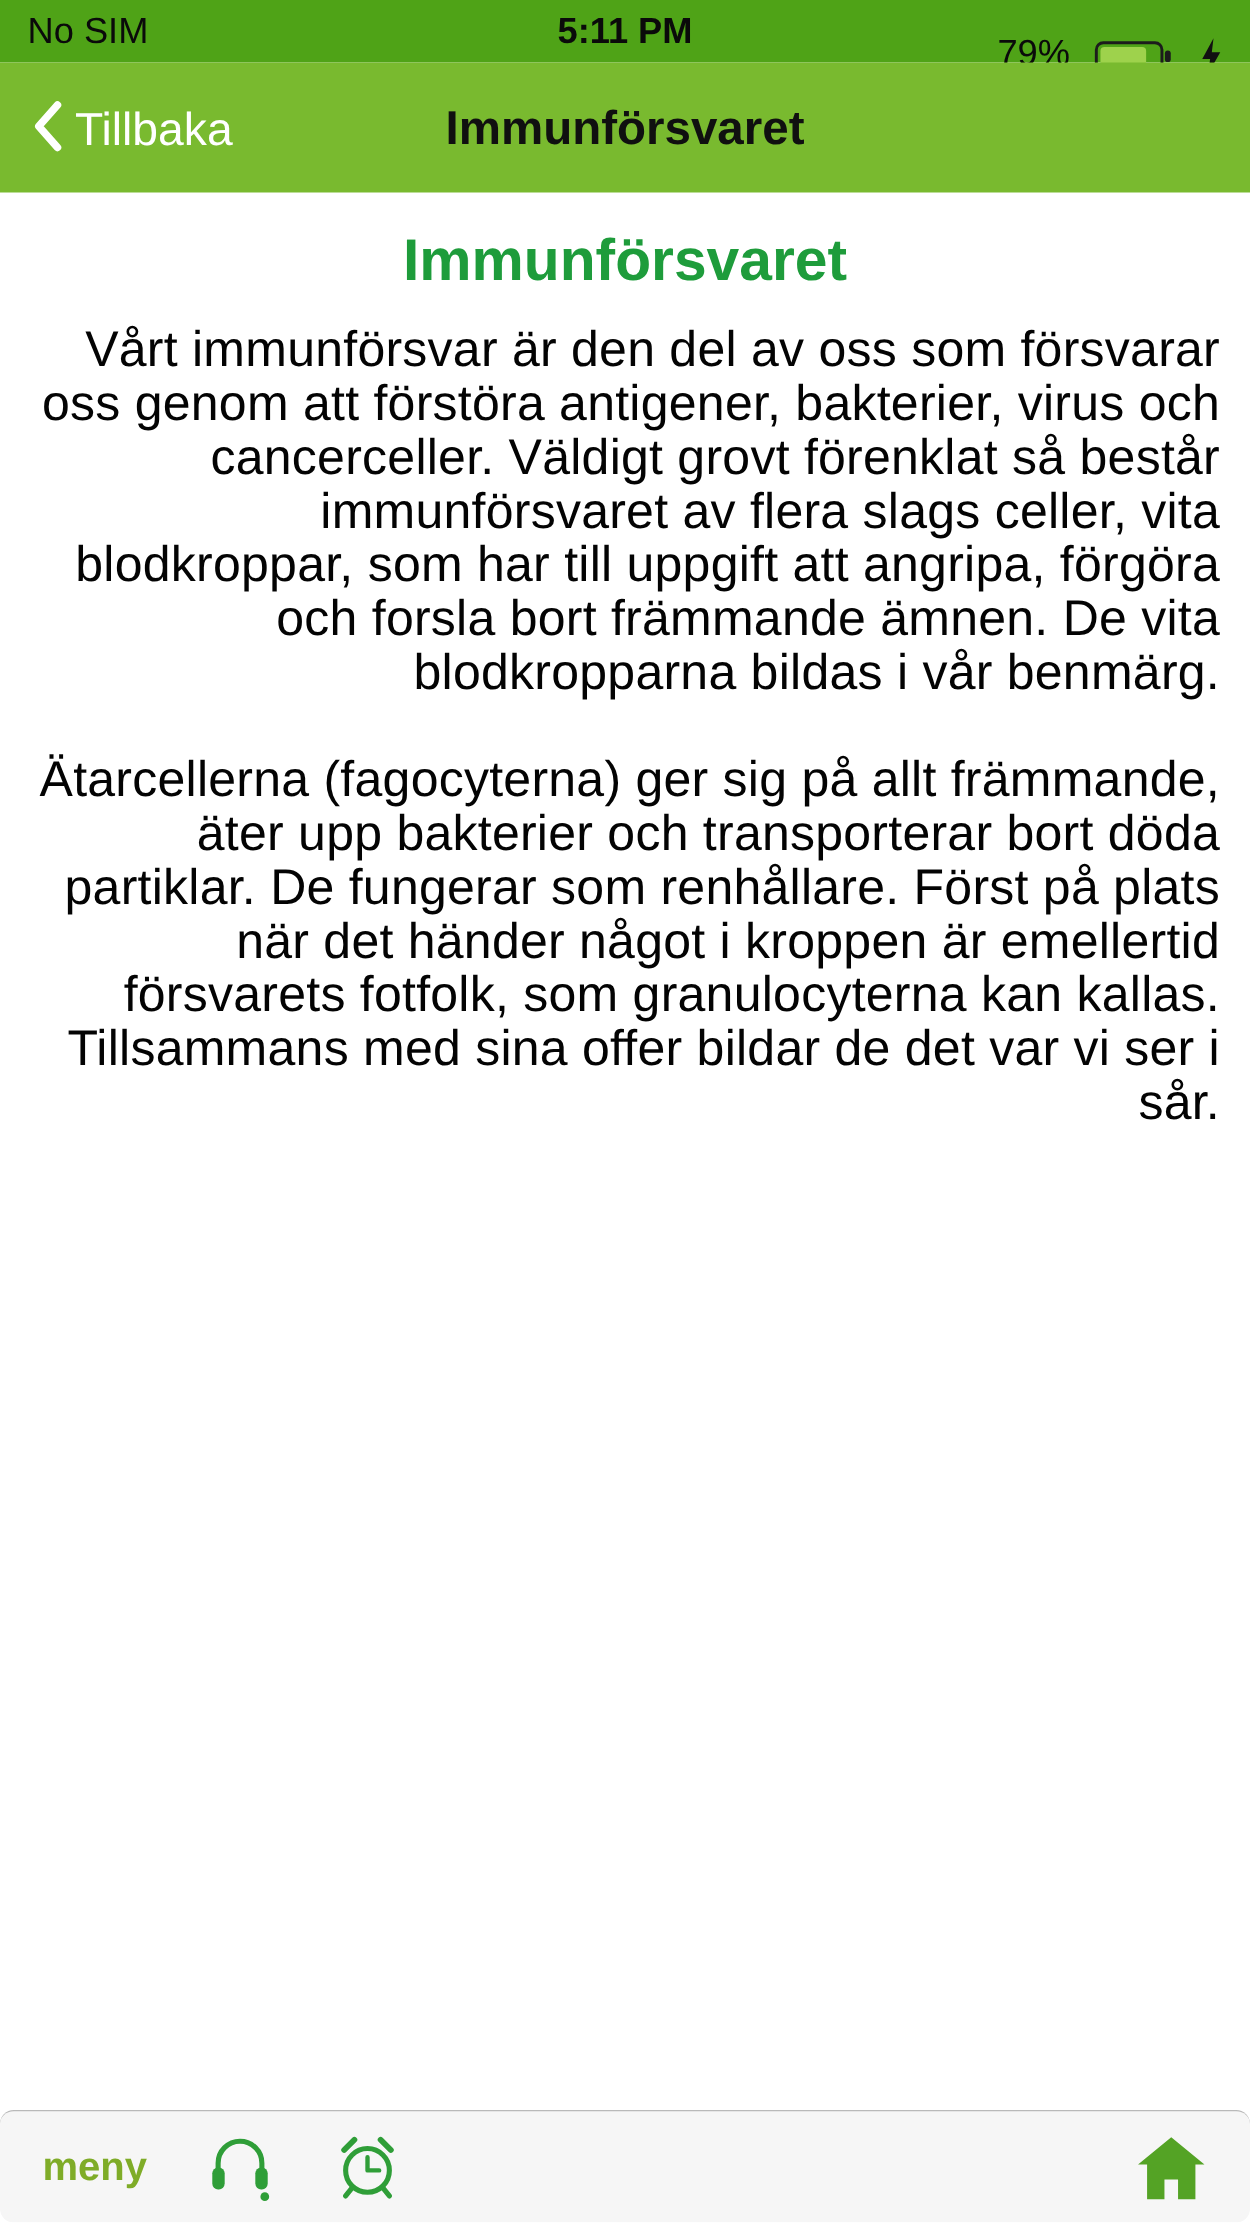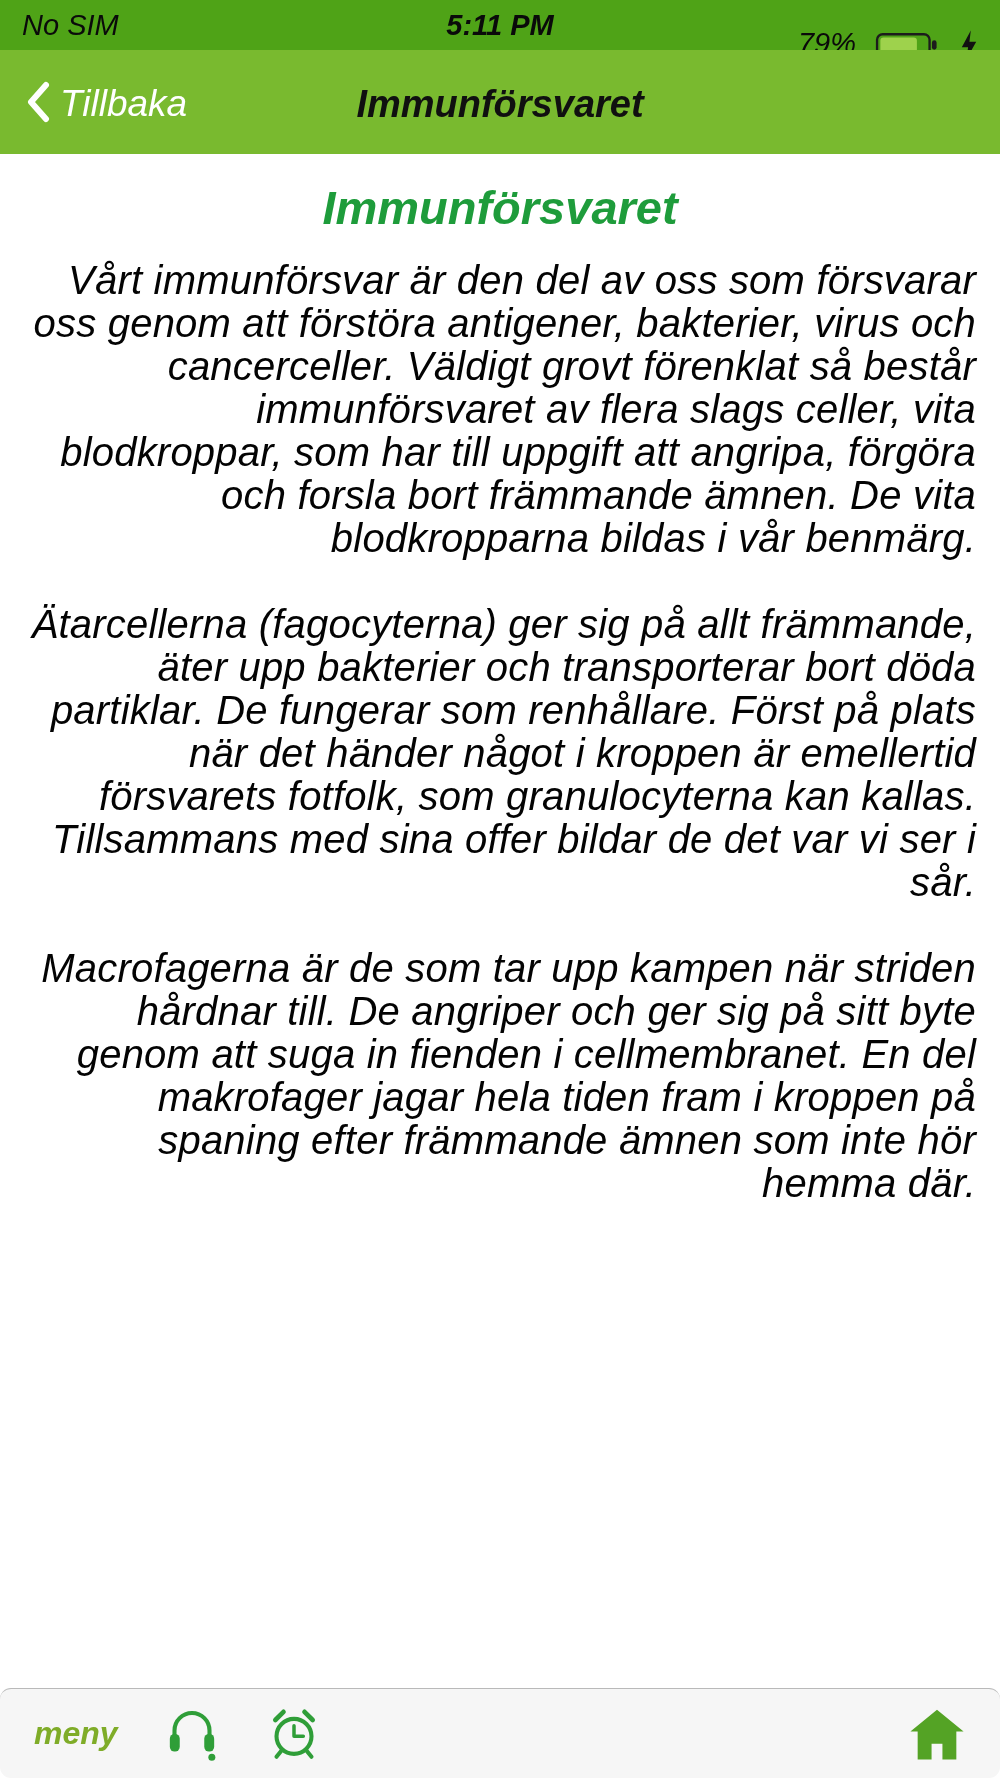--- a/index.html
+++ b/index.html
@@ -1,18 +1,18 @@
 <!DOCTYPE html>
 <html><head>
 <meta charset="utf-8">
 <style>
   * { margin:0; padding:0; box-sizing:border-box; }
   html,body { background:#ffffff; }
   body { font-family:"Liberation Sans", sans-serif; }
-  .screen { position:relative; width:1000px; height:1778px; background:#ffffff; overflow:hidden;font-style:italic; }
+  .screen { position:relative; width:1000px; height:1778px; background:#ffffff; overflow:hidden; }
 
   
   .status-bar {
     position:absolute; top:0; left:0; right:0; height:50px;
     background:#4FA317;
     display:flex; align-items:center; justify-content:space-between;
     padding:0 22px; color:#0a0a0a; font-size:29px;
   }
   .status-left { font-weight:400; }
   .status-time { position:absolute; left:50%; transform:translateX(-50%); font-weight:bold; }
@@ -98,21 +98,20 @@
       </span>
       <span class="label">Tillbaka</span>
     </div>
     <div class="nav-title">Immunförsvaret</div>
   </div>
 
   <div class="content">
     <h1 class="page-title">Immunförsvaret</h1>
     <p>Vårt immunförsvar är den del av oss som försvarar oss genom att förstöra antigener, bakterier, virus och cancerceller. Väldigt grovt förenklat så består immunförsvaret av flera slags celler, vita blodkroppar, som har till uppgift att angripa, förgöra och forsla bort främmande ämnen. De vita blodkropparna bildas i vår benmärg.</p>
     <p>Ätarcellerna (fagocyterna) ger sig på allt främmande, äter upp bakterier och transporterar bort döda partiklar. De fungerar som renhållare. Först på plats när det händer något i kroppen är emellertid försvarets fotfolk, som granulocyterna kan kallas. Tillsammans med sina offer bildar de det var vi ser i sår.</p>
-    <p>Macrofagerna är de som tar upp kampen när striden hårdnar till. De angriper och ger sig på sitt byte genom att suga in fienden i cellmembranet. En del makrofager jagar hela tiden fram i kroppen på spaning efter främmande ämnen som inte hör hemma där.</p>
   </div>
 
   <div class="toolbar">
     <span class="menu-button">meny</span>
 
     <span class="tb-icon headset-icon">
       <svg width="56" height="56" viewBox="0 0 48 48">
         <path d="M9 27 v-6 a15 15 0 0 1 30 0 v6" fill="none" stroke="currentColor" stroke-width="3.5" stroke-linecap="round"></path>
         <rect x="5" y="24" width="8.5" height="15" rx="4" fill="currentColor"></rect>
         <rect x="34.5" y="24" width="8.5" height="15" rx="4" fill="currentColor"></rect>

